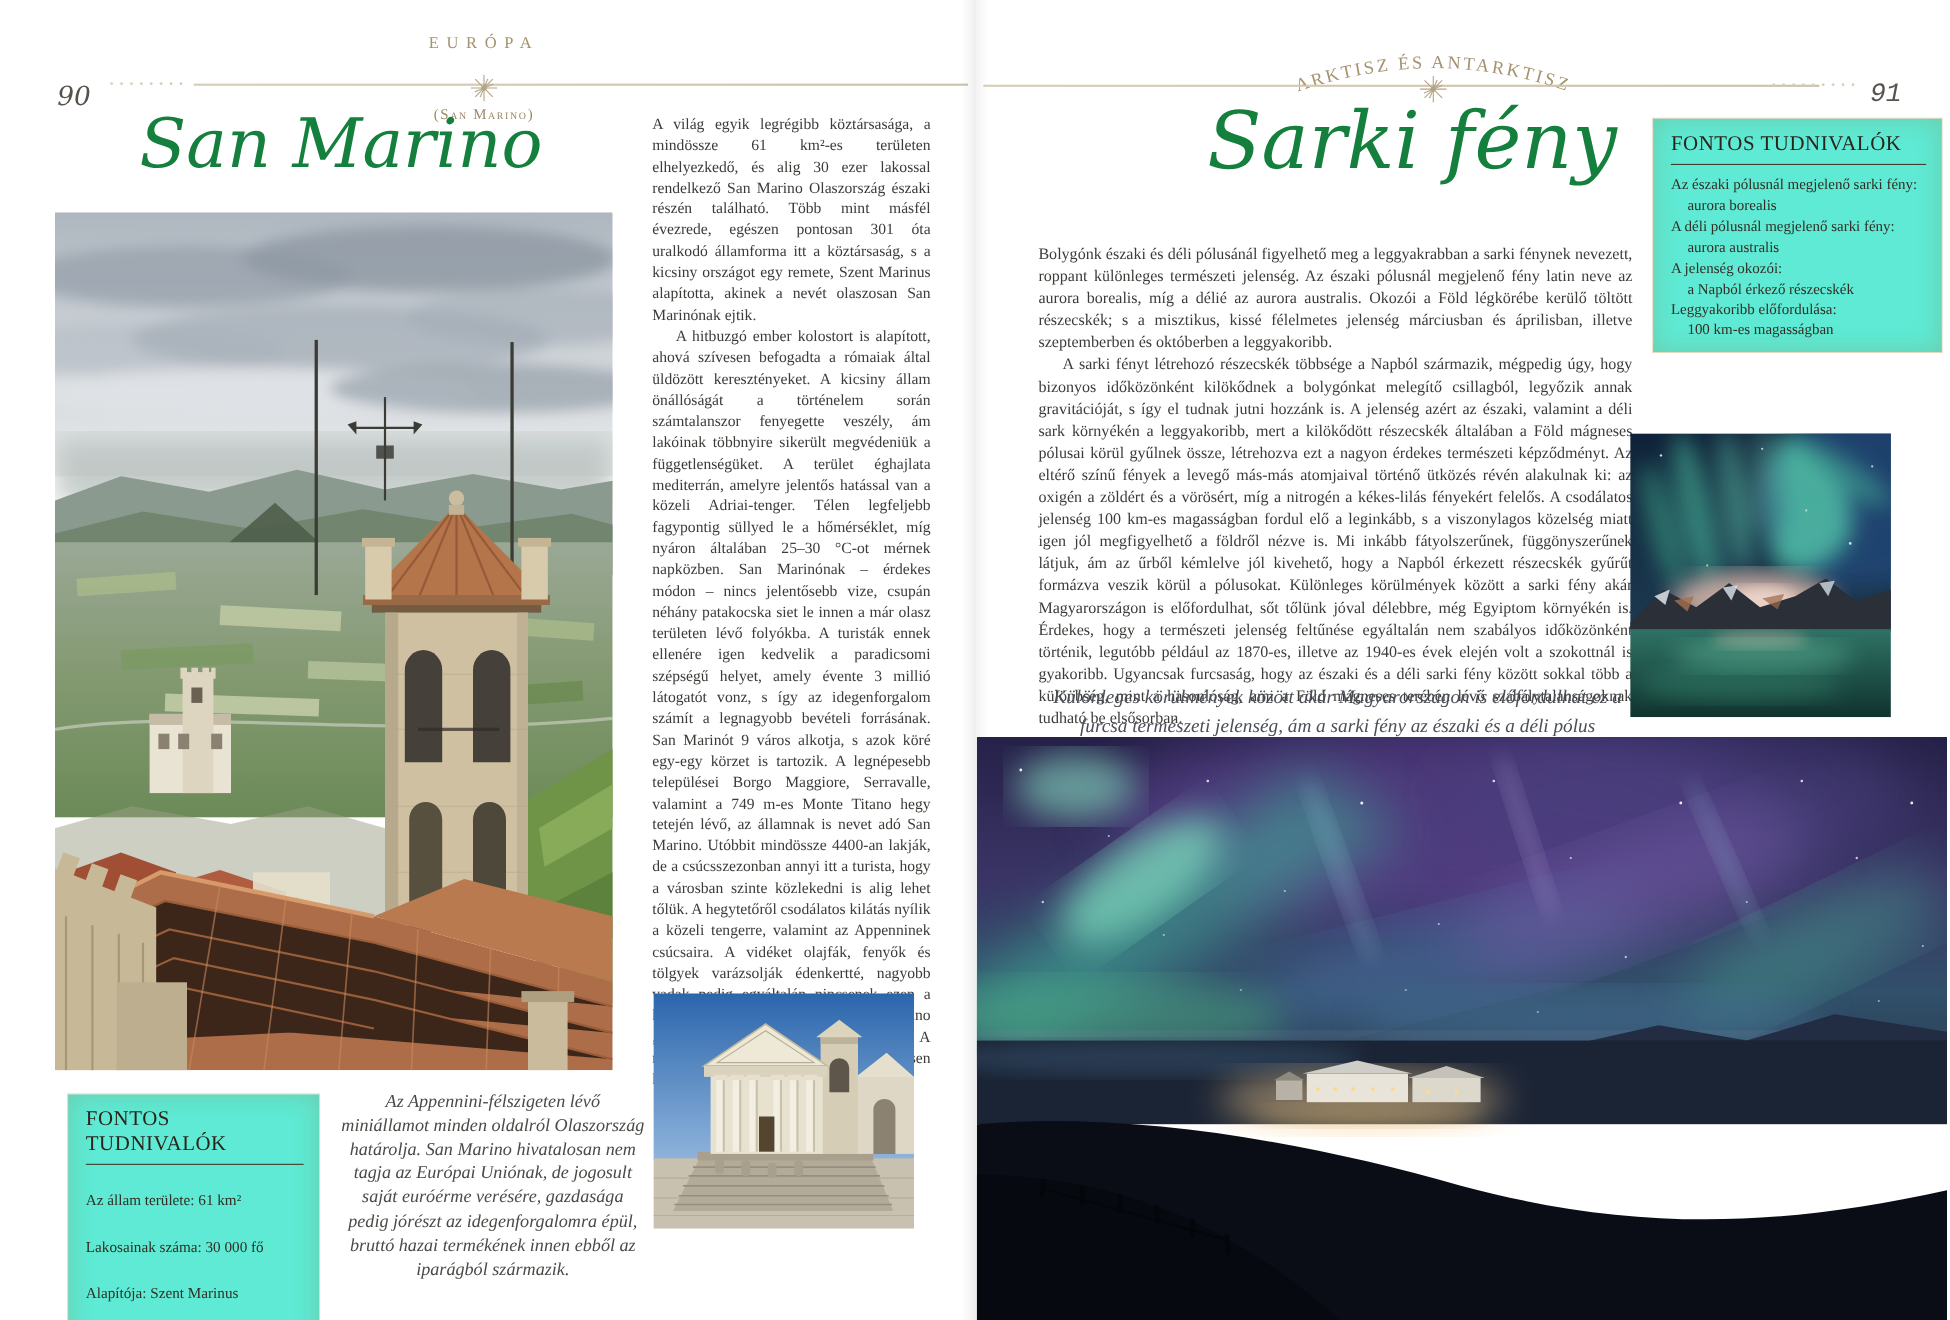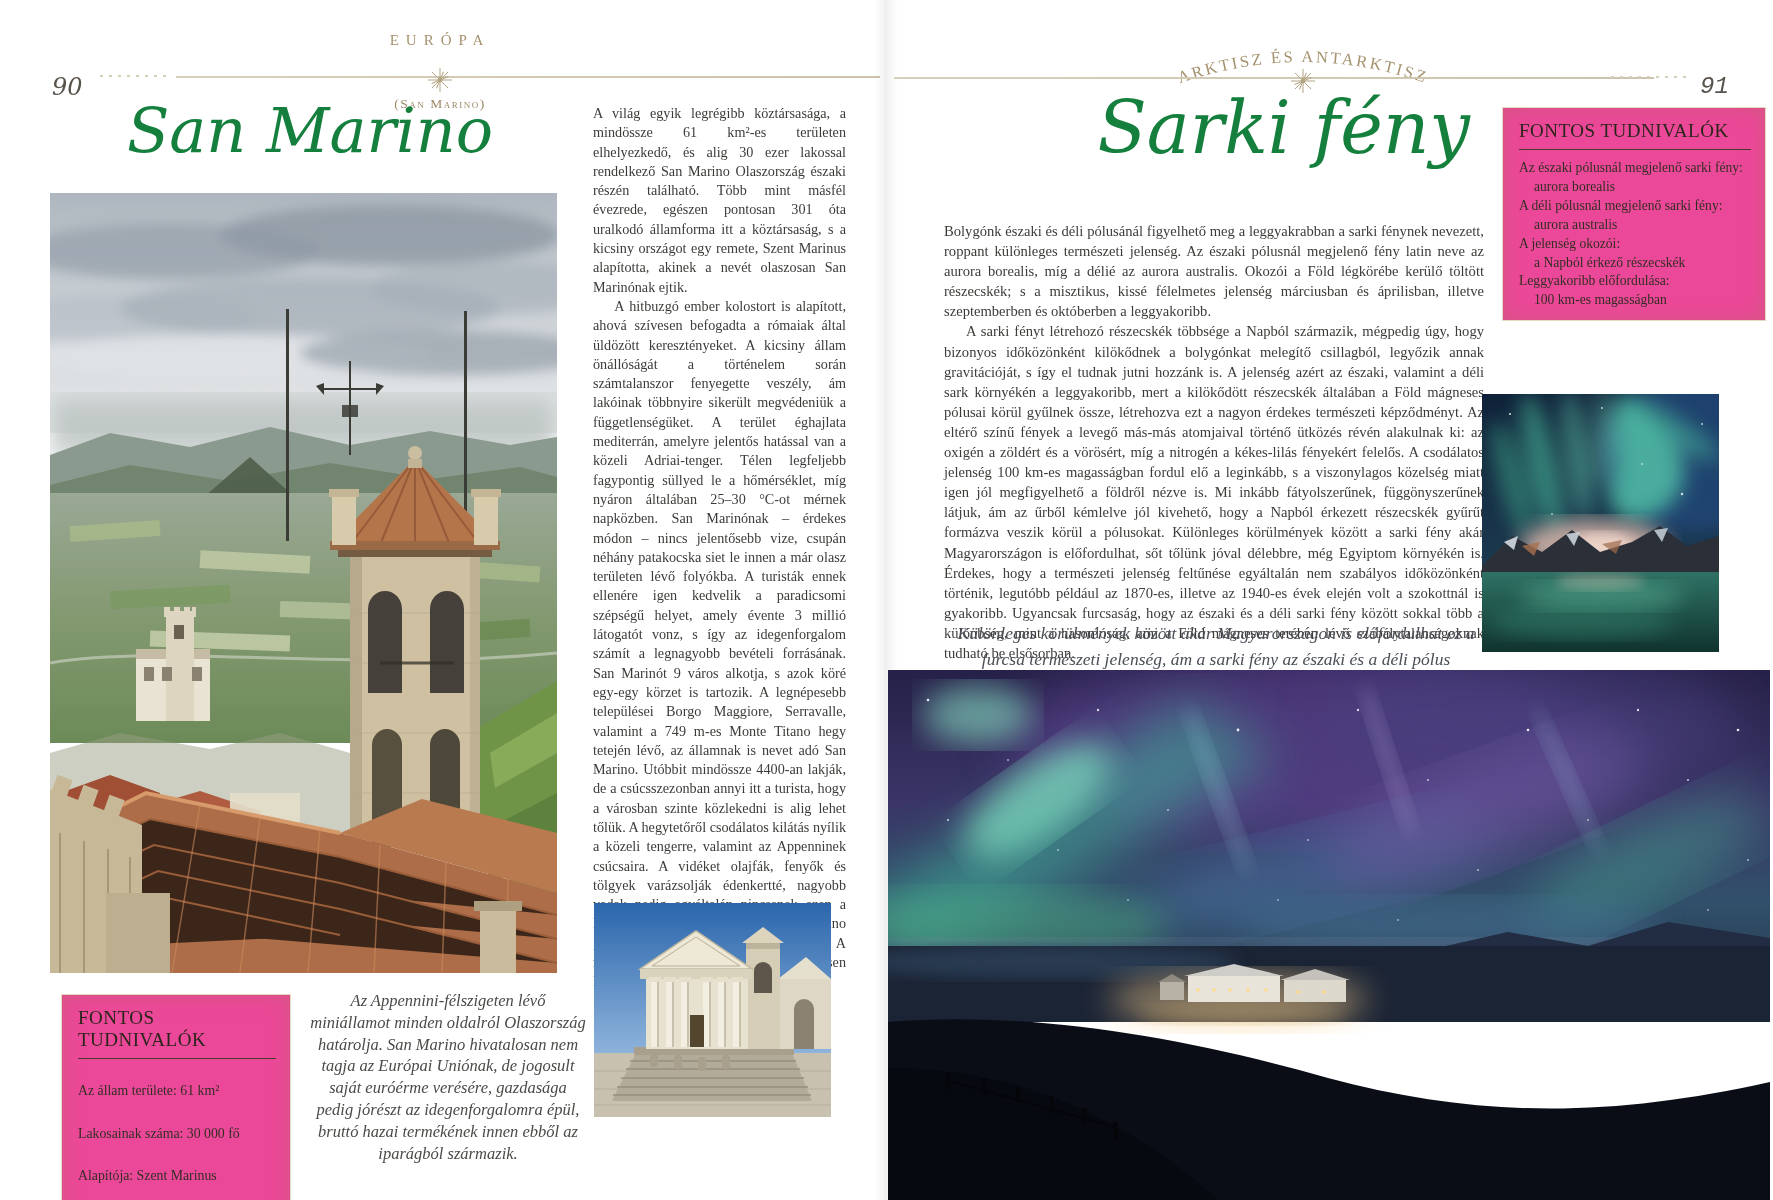--- a/index.html
+++ b/index.html
@@ -18,21 +18,21 @@
   
   .body-text{text-align:justify;color:#3d3b38;}
   .body-text p{margin:0;}
   .body-text p + p{text-indent:1.5em;}
   .col-left{font-size:14.2px;line-height:19.3px;}
   .col-right{font-size:14.6px;line-height:20.1px;}
   .caption{font-style:italic;font-size:16.5px;line-height:21.8px;color:#4c4a47;text-align:center;}
   .quote{font-style:italic;font-size:17.5px;line-height:26px;color:#4a4e57;text-align:center;}
   
   .infobox{
-    background:#ec4899;
+    background:#5eead4;
     box-shadow:inset 0 0 22px rgba(148,122,66,.28), 0 0 0 1px #e4dabf;
     padding:12px 14px 10px 16px;box-sizing:border-box;
   }
   .ib-title{font-size:19px;color:#2a251b;letter-spacing:.5px;}
   .ib-rule{height:1px;background:#433b2b;margin:7px 0 9px 0;}
   .ib-item{font-size:13.8px;line-height:21.5px;color:#332e23;margin-top:21px;}
   .ib-label{font-size:13.6px;line-height:18.9px;color:#332e23;}
   .ib-value{font-size:13.6px;line-height:18.9px;color:#332e23;padding-left:15px;}
   .gutter{background:linear-gradient(to right,rgba(0,0,0,0),rgba(0,0,0,.05) 45%,rgba(0,0,0,.07) 50%,rgba(0,0,0,.05) 55%,rgba(0,0,0,0));}
   svg{display:block;}

